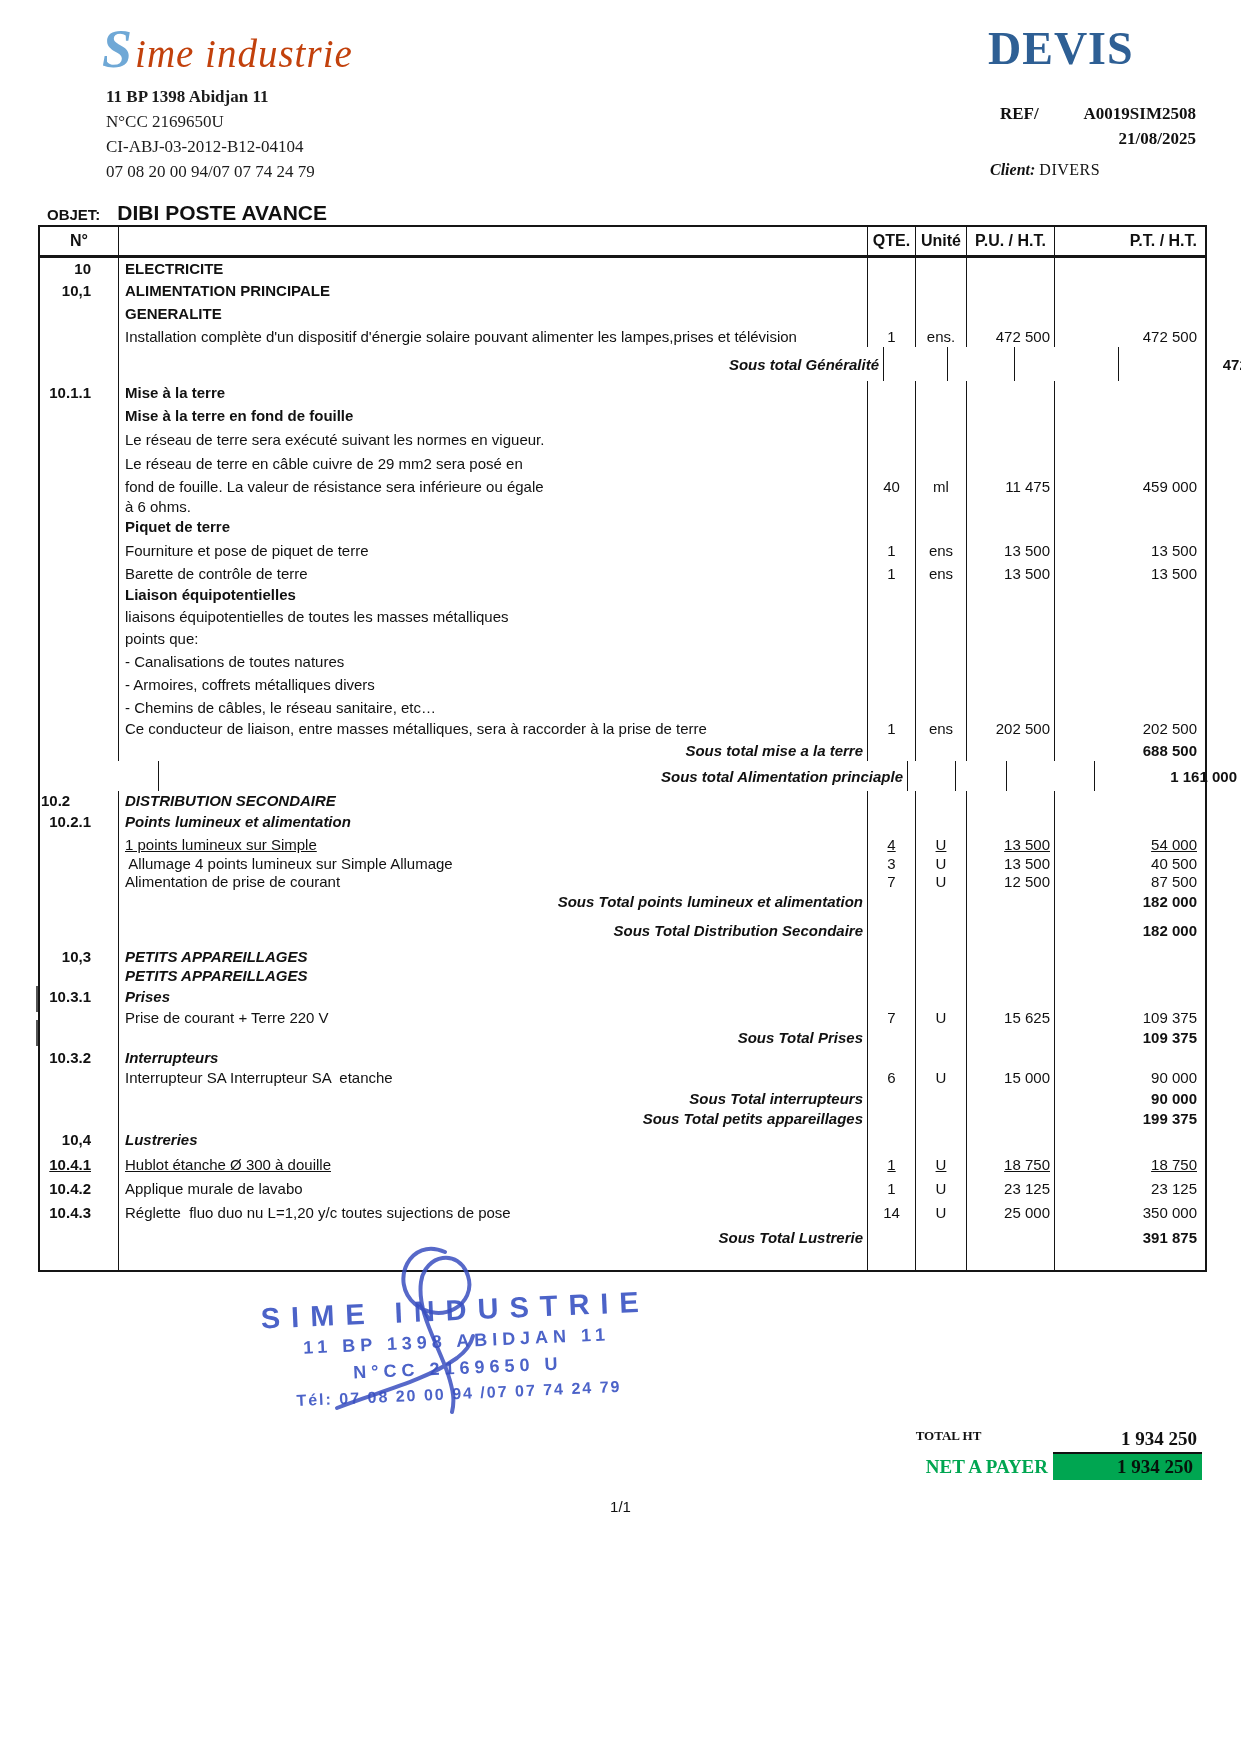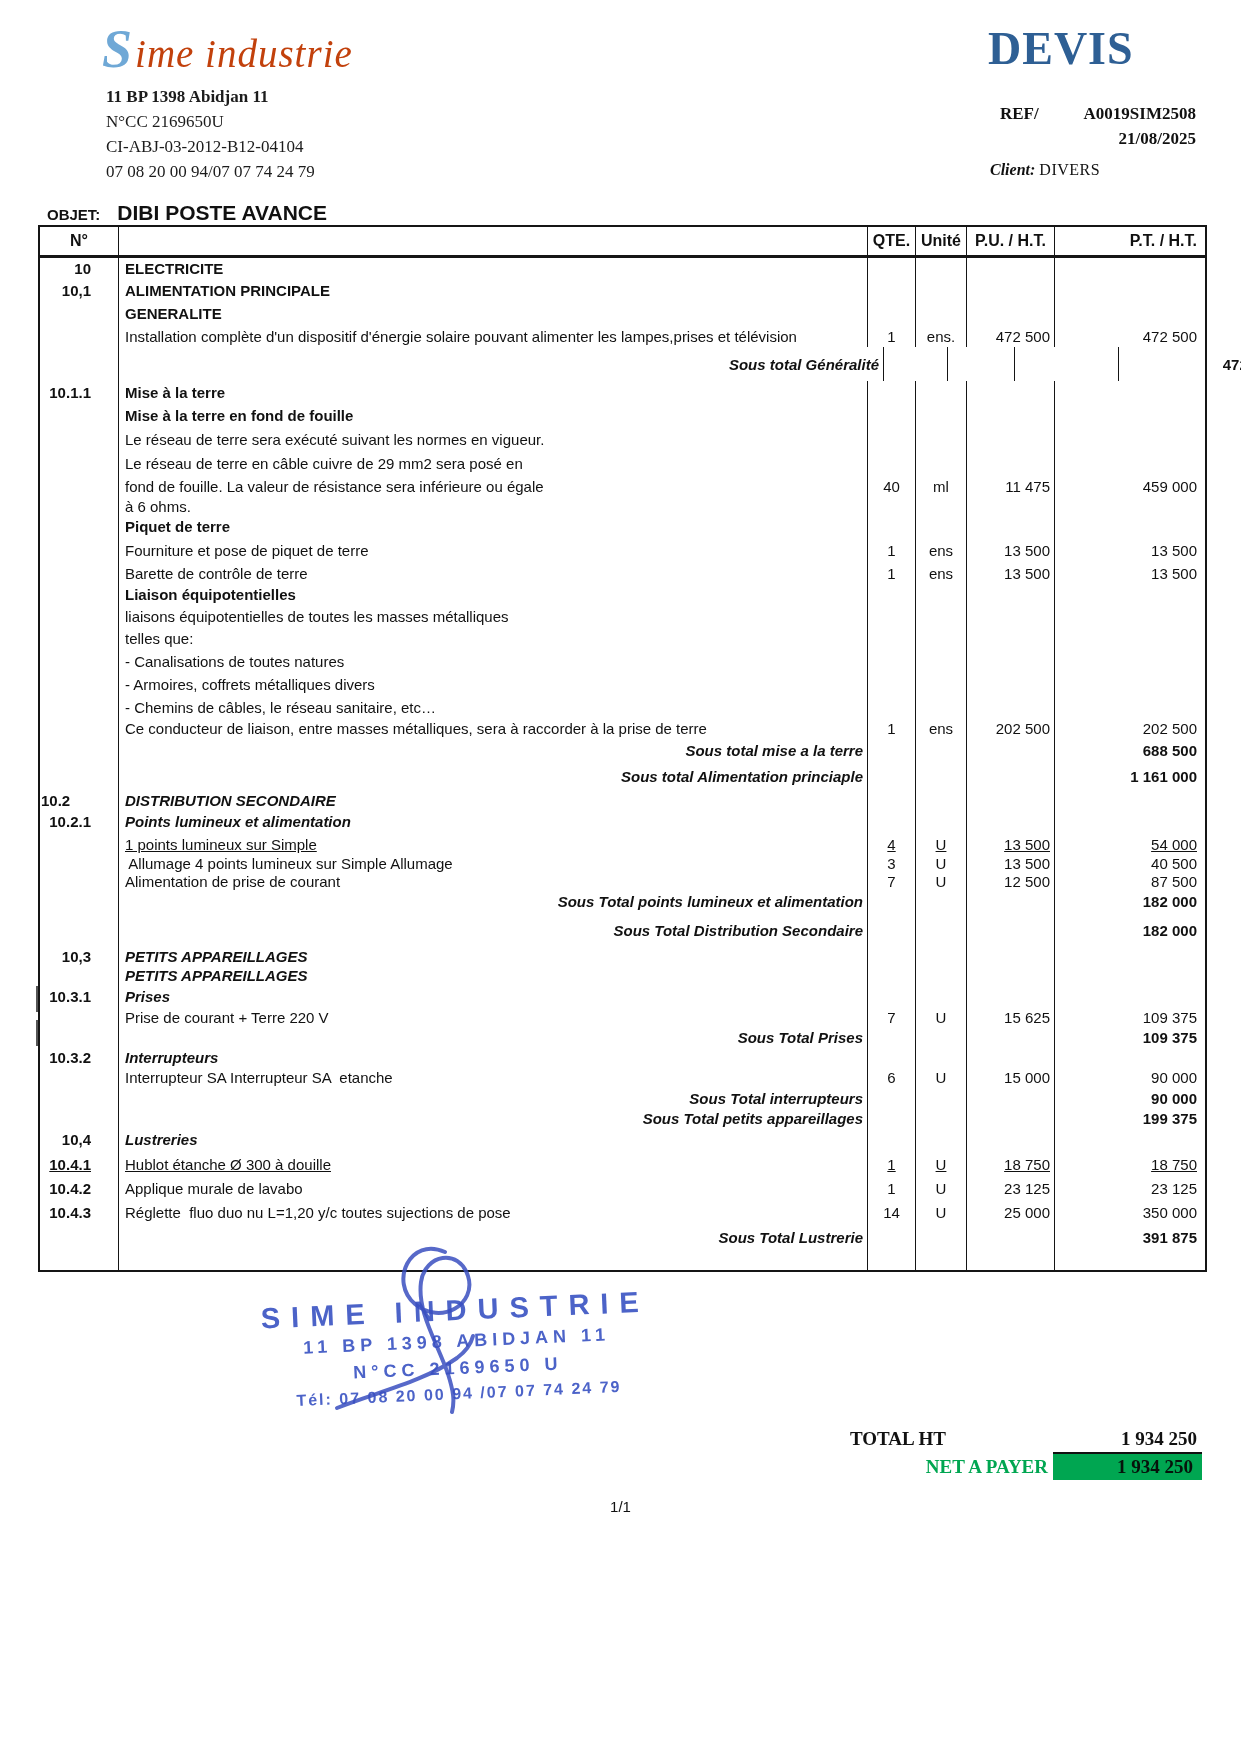--- a/index.html
+++ b/index.html
@@ -47,22 +47,22 @@
   .c-qty,.c-unit{justify-content:center;}
   .c-pu{justify-content:flex-end;padding-right:4px;box-sizing:border-box;}
   .c-pt{justify-content:flex-end;padding-right:8px;box-sizing:border-box;}
   .trow.bold .c-desc{font-weight:bold;}
   .trow.bolditalic .c-desc{font-weight:bold;font-style:italic;}
   .trow.subtotal .c-desc{justify-content:flex-end;padding-right:4px;padding-left:0;
                          font-weight:bold;font-style:italic;}
   .trow.subtotal .c-pt{font-weight:bold;}
 
   
-  .total-label{position:absolute;left:850px;top:1428px;width:197px;text-align:left;
-               font-family:"Liberation Serif",serif;font-weight:bold;font-size:19px;}
+  .total-label{position:absolute;left:850px;top:1428px;width:197px;text-align:center;
+               font-family:"Liberation Serif",serif;font-weight:bold;font-size:13px;}
   .total-value{position:absolute;left:1000px;top:1428px;width:197px;text-align:right;
                font-family:"Liberation Serif",serif;font-weight:bold;font-size:19px;}
   .net-label{position:absolute;left:850px;top:1456px;width:198px;text-align:right;
              font-family:"Liberation Serif",serif;font-weight:bold;font-size:19px;color:#00a651;}
   .net-box{position:absolute;left:1053px;top:1452px;width:149px;height:28px;background:#00a651;
            border-top:2px solid #111;display:flex;align-items:center;justify-content:flex-end;
            padding-right:9px;box-sizing:border-box;font-family:"Liberation Serif",serif;
            font-weight:bold;font-size:19px;color:#06130b;}
 
   
@@ -245,21 +245,21 @@
         <div class="trow" style="height: 22px;">
           <div class="cell c-num"></div>
           <div class="cell c-desc">liaisons équipotentielles de toutes les masses métalliques</div>
           <div class="cell c-qty"></div>
           <div class="cell c-unit"></div>
           <div class="cell c-pu"></div>
           <div class="cell c-pt"></div>
         </div>
         <div class="trow" style="height: 23px;">
           <div class="cell c-num"></div>
-          <div class="cell c-desc">telles que:</div>
+          <div class="cell c-desc">points que:</div>
           <div class="cell c-qty"></div>
           <div class="cell c-unit"></div>
           <div class="cell c-pu"></div>
           <div class="cell c-pt"></div>
         </div>
         <div class="trow" style="height: 23px;">
           <div class="cell c-num"></div>
           <div class="cell c-desc">- Canalisations de toutes natures</div>
           <div class="cell c-qty"></div>
           <div class="cell c-unit"></div>
@@ -291,21 +291,21 @@
           <div class="cell c-pt">202 500</div>
         </div>
         <div class="trow subtotal" style="height: 22px;">
           <div class="cell c-num"></div>
           <div class="cell c-desc">Sous total mise a la terre</div>
           <div class="cell c-qty"></div>
           <div class="cell c-unit"></div>
           <div class="cell c-pu"></div>
           <div class="cell c-pt">688 500</div>
         </div>
-        <div class="trow subtotal" style="height: 30px;">
+        <div class="trow subtotal" style="height: 30px; padding-left: 40px;">
           <div class="cell c-num"></div>
           <div class="cell c-desc">Sous total Alimentation princiaple</div>
           <div class="cell c-qty"></div>
           <div class="cell c-unit"></div>
           <div class="cell c-pu"></div>
           <div class="cell c-pt">1 161 000</div>
         </div>
         <div class="trow bolditalic" style="height: 19px;">
           <div class="cell c-num num-left">10.2</div>
           <div class="cell c-desc">DISTRIBUTION SECONDAIRE</div>

